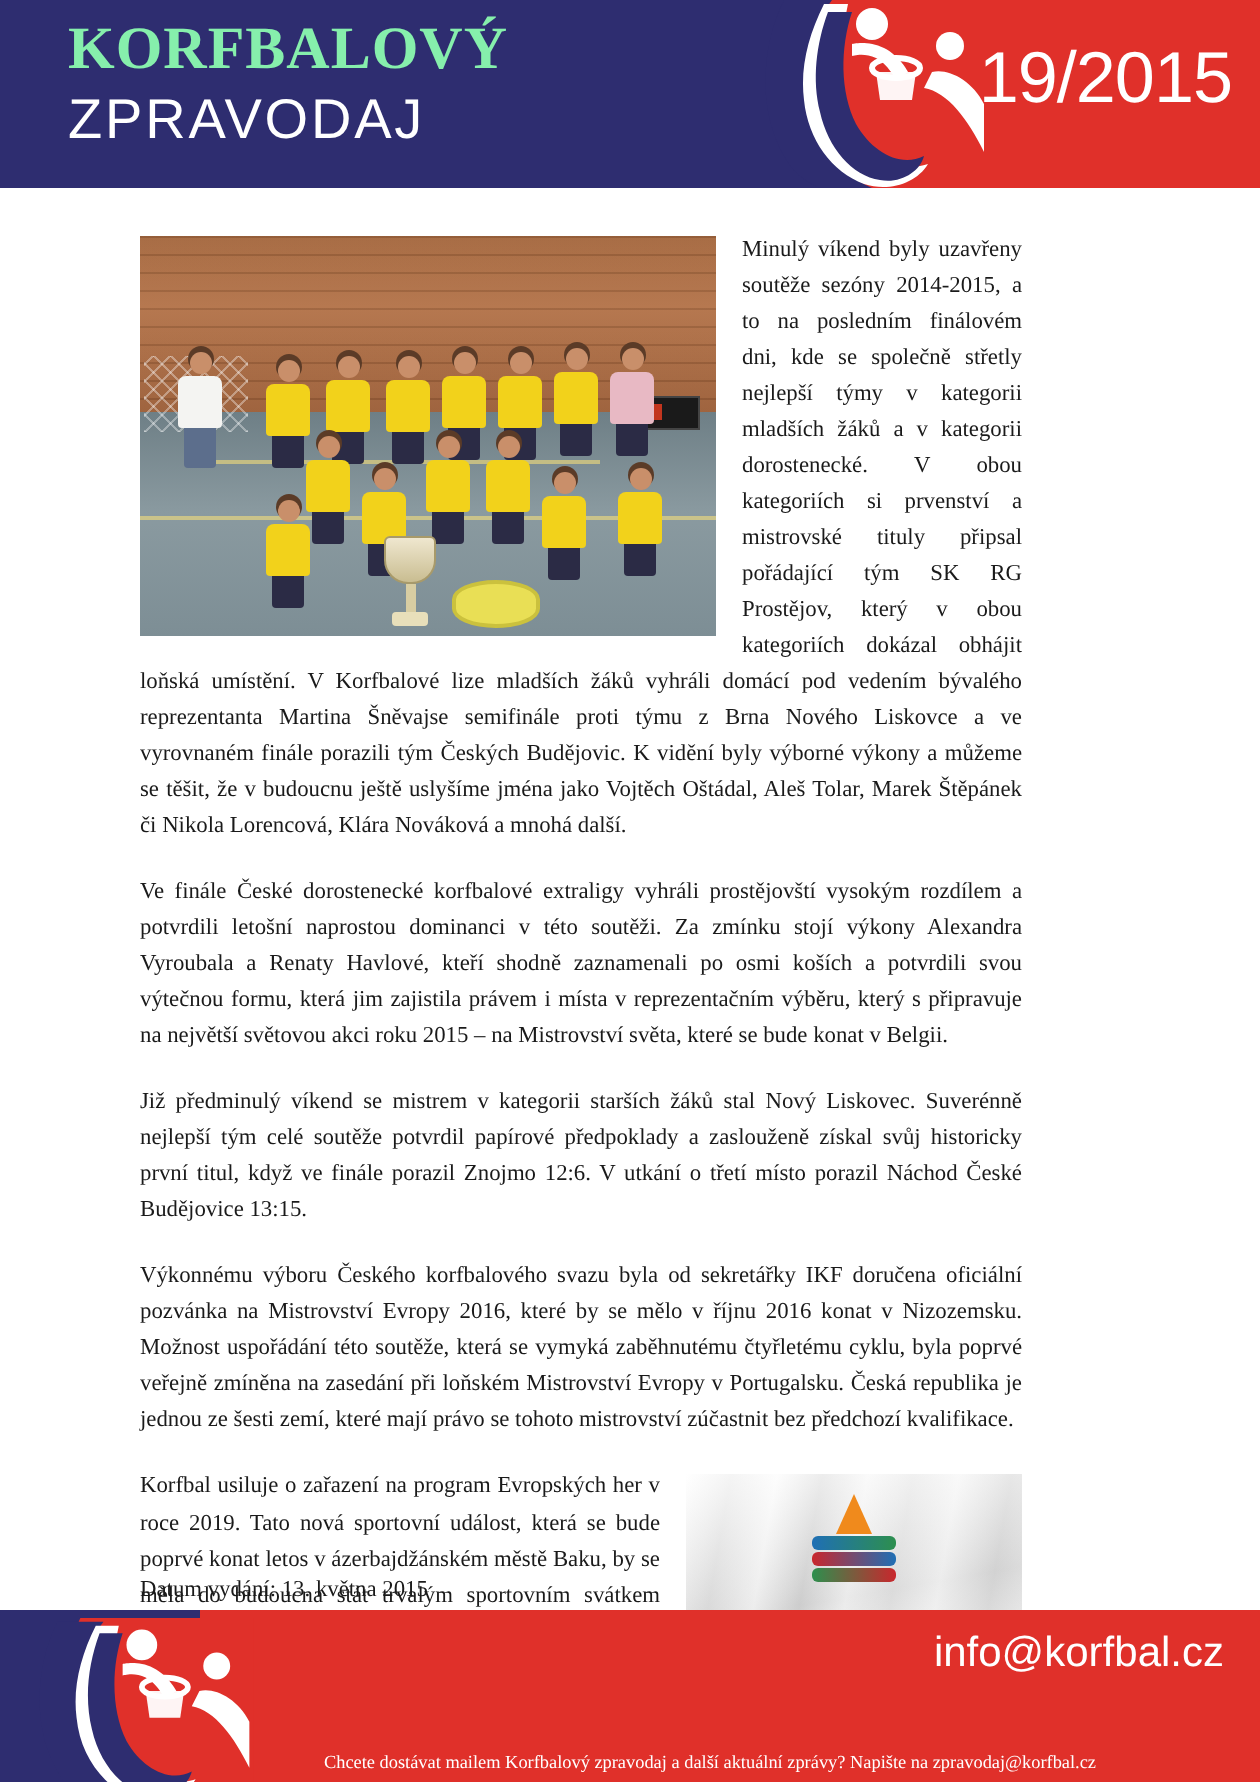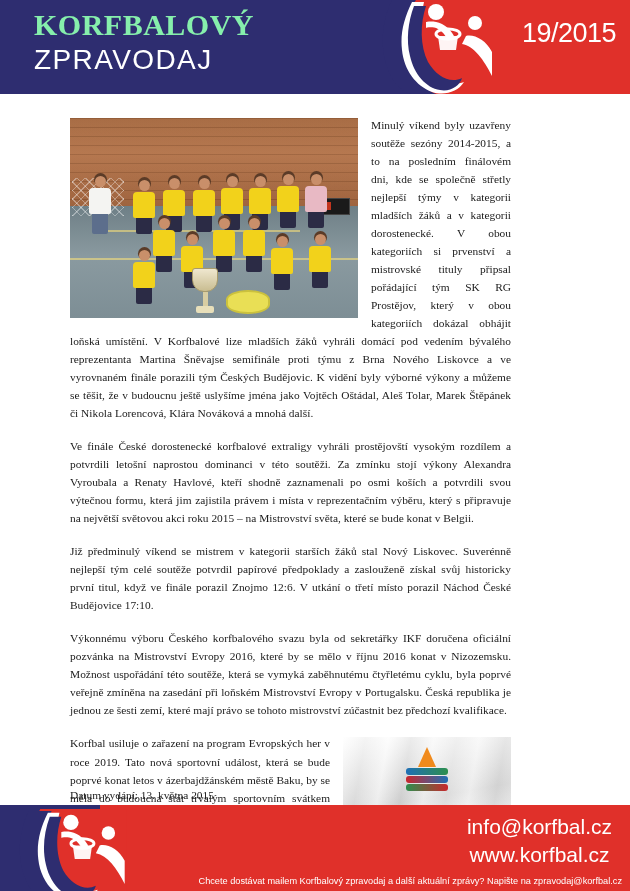--- a/index.html
+++ b/index.html
@@ -51,21 +51,21 @@
     letter-spacing: 1.4px;
     color: #ffffff;
     line-height: 1.15;
     margin-top: 3px;
     white-space: nowrap;
   }
   .issue-number {
     position: absolute;
     right: 14px; top: 18px;
     font-family: "Liberation Sans", sans-serif;
-    font-size: 27px;
+    font-size: 36px;
     color: #ffffff;
     letter-spacing: -0.5px;
     white-space: nowrap;
   }
   .header-logo {
     position: absolute;
     left: 374px; top: -2px;
     width: 120px; height: 100px;
   }
 
@@ -305,22 +305,22 @@
     right: 18px; top: 8px;
     text-align: center;
     font-family: "Liberation Sans", sans-serif;
     color: #ffffff;
     font-size: 21px;
     line-height: 1.32;
   }
   .footer-note {
     position: absolute;
     left: 0; right: 8px; bottom: 5px;
-    text-align: right;
-    font-family: Liberation Sans, sans-serif;
+    text-align: center;
+    font-family: Liberation Serif, serif;
     font-size: 9.2px;
     color: #ffffff;
     padding-left: 88px;
   }
 </style>
 </head>
 <body>
 
 <div class="header">
   <div class="header-red"></div>
@@ -437,21 +437,21 @@
       <div class="trophy">
         <div class="trophy-cup"></div>
         <div class="trophy-stem"></div>
         <div class="trophy-base"></div>
       </div>
       <div class="cake"></div>
     </div>
 
     <p>Minulý víkend byly uzavřeny soutěže sezóny 2014-2015, a to na posledním finálovém dni, kde se společně střetly nejlepší týmy v kategorii mladších žáků a v kategorii dorostenecké. V obou kategoriích si prvenství a mistrovské tituly připsal pořádající tým SK RG Prostějov, který v obou kategoriích dokázal obhájit loňská umístění. V Korfbalové lize mladších žáků vyhráli domácí pod vedením bývalého reprezentanta Martina Šněvajse semifinále proti týmu z Brna Nového Liskovce a ve vyrovnaném finále porazili tým Českých Budějovic. K vidění byly výborné výkony a můžeme se těšit, že v budoucnu ještě uslyšíme jména jako Vojtěch Oštádal, Aleš Tolar, Marek Štěpánek či Nikola Lorencová, Klára Nováková a mnohá další.</p>
     <p>Ve finále České dorostenecké korfbalové extraligy vyhráli prostějovští vysokým rozdílem a potvrdili letošní naprostou dominanci v této soutěži. Za zmínku stojí výkony Alexandra Vyroubala a Renaty Havlové, kteří shodně zaznamenali po osmi koších a potvrdili svou výtečnou formu, která jim zajistila právem i místa v reprezentačním výběru, který s připravuje na největší světovou akci roku 2015 – na Mistrovství světa, které se bude konat v Belgii.</p>
-    <p>Již předminulý víkend se mistrem v kategorii starších žáků stal Nový Liskovec. Suverénně nejlepší tým celé soutěže potvrdil papírové předpoklady a zaslouženě získal svůj historicky první titul, když ve finále porazil Znojmo 12:6. V utkání o třetí místo porazil Náchod České Budějovice 17:10.</p>
+    <p>Již předminulý víkend se mistrem v kategorii starších žáků stal Nový Liskovec. Suverénně nejlepší tým celé soutěže potvrdil papírové předpoklady a zaslouženě získal svůj historicky první titul, když ve finále porazil Znojmo 12:6. V utkání o třetí místo porazil Náchod České Budějovice 13:15.</p>
     <p>Výkonnému výboru Českého korfbalového svazu byla od sekretářky IKF doručena oficiální pozvánka na Mistrovství Evropy 2016, které by se mělo v říjnu 2016 konat v Nizozemsku. Možnost uspořádání této soutěže, která se vymyká zaběhnutému čtyřletému cyklu, byla poprvé veřejně zmíněna na zasedání při loňském Mistrovství Evropy v Portugalsku. Česká republika je jednou ze šesti zemí, které mají právo se tohoto mistrovství zúčastnit bez předchozí kvalifikace.</p>
 
     <div class="baku-photo">
       <div class="silk"></div>
       <div class="baku-emblem">
         <div class="flame"></div>
         <div class="ribbon" style="background:linear-gradient(90deg,#1f6fb5,#2d8f4e);"></div>
         <div class="ribbon" style="background:linear-gradient(90deg,#c9272d,#1f6fb5);"></div>
         <div class="ribbon" style="background:linear-gradient(90deg,#2d8f4e,#c9272d);"></div>
       </div>
@@ -477,17 +477,16 @@
     <circle cx="62" cy="14" r="8" fill="#ffffff"></circle>
     <path d="M52 24 C 52 24, 60 22, 68 26 C 76 30, 80 38, 80 38 L 74 42 C 74 42, 70 34, 64 31 C 58 28, 52 30, 52 30 Z" fill="#ffffff"></path>
     <ellipse cx="74" cy="36" rx="12" ry="5" fill="none" stroke="#ffffff" stroke-width="3"></ellipse>
     <path d="M64 38 L 66 52 L 82 52 L 84 38 Z" fill="#ffffff" opacity="0.95"></path>
     <circle cx="101" cy="25" r="7" fill="#ffffff"></circle>
     <path d="M92 38 C 100 36, 112 42, 118 54 L 118 78 C 110 62, 100 48, 88 46 Z" fill="#ffffff"></path>
   </svg>
 
   <div class="footer-contact">
     <div>info@korfbal.cz</div>
-    <div>www.korfbal.cz</div>
   </div>
 
   <div class="footer-note">Chcete dostávat mailem Korfbalový zpravodaj a další aktuální zprávy? Napište na zpravodaj@korfbal.cz</div>
 </div>
 
 </body></html>

